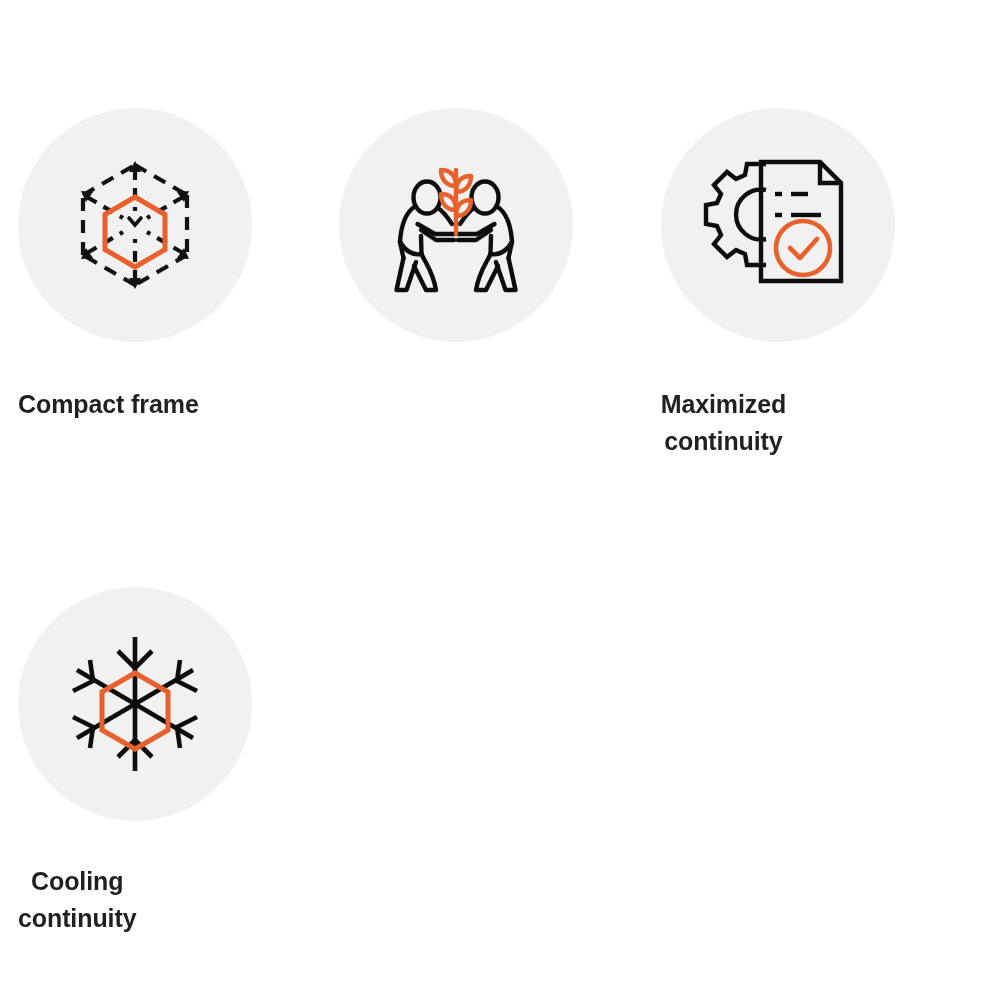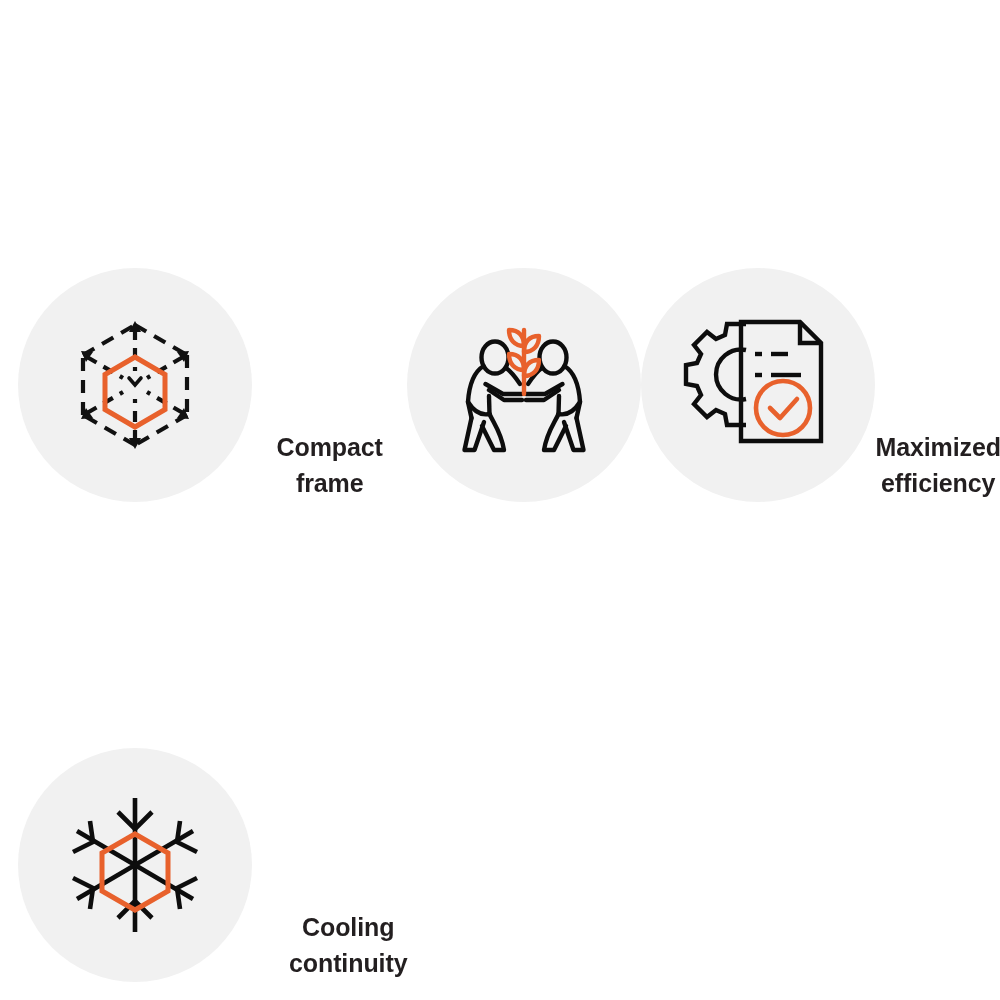--- a/index.html
+++ b/index.html
@@ -18,28 +18,28 @@
     width: 1000px;
     height: 1000px;
     display: grid;
     grid-template-columns: repeat(3, 1fr);
     grid-template-rows: repeat(2, 1fr);
     box-sizing: border-box;
     padding: 22px 18px 18px 18px;
   }
   .feature-cell {
     display: flex;
-    align-items: flex-end;
+    flex-direction: column;
+    align-items: flex-start;
     justify-content: flex-start;
     padding-top: 86px;
     box-sizing: border-box;
   }
   .feature-grid > .feature-cell:nth-child(n+4) {
     padding-top: 85px;
-    gap: 37px;
   }
   .icon-circle {
     width: 234px;
     height: 234px;
     border-radius: 50%;
     background: #f1f1f1;
     display: flex;
     align-items: center;
     justify-content: center;
     flex: 0 0 auto;
@@ -178,21 +178,21 @@
           </g>
 
           <g stroke="#e8612c" stroke-width="4.6" fill="none" stroke-linecap="round" stroke-linejoin="round">
             <circle cx="100" cy="98" r="27"></circle>
             <path d="M87 98 L97 108 L114 89"></path>
           </g>
         </svg>
       </span>
     </div>
     <div class="feature-label">Maximized
-efficiency</div>
+continuity</div>
   </div>
 
   <div class="feature-cell">
     <div class="icon-circle">
       <span>
         <svg width="150" height="150" viewBox="0 0 150 150" fill="none">
 
           <g stroke="#0d0d0d" stroke-width="4.6" fill="none" stroke-linecap="butt">
 
             <path d="M75 8 L75 142"></path>

